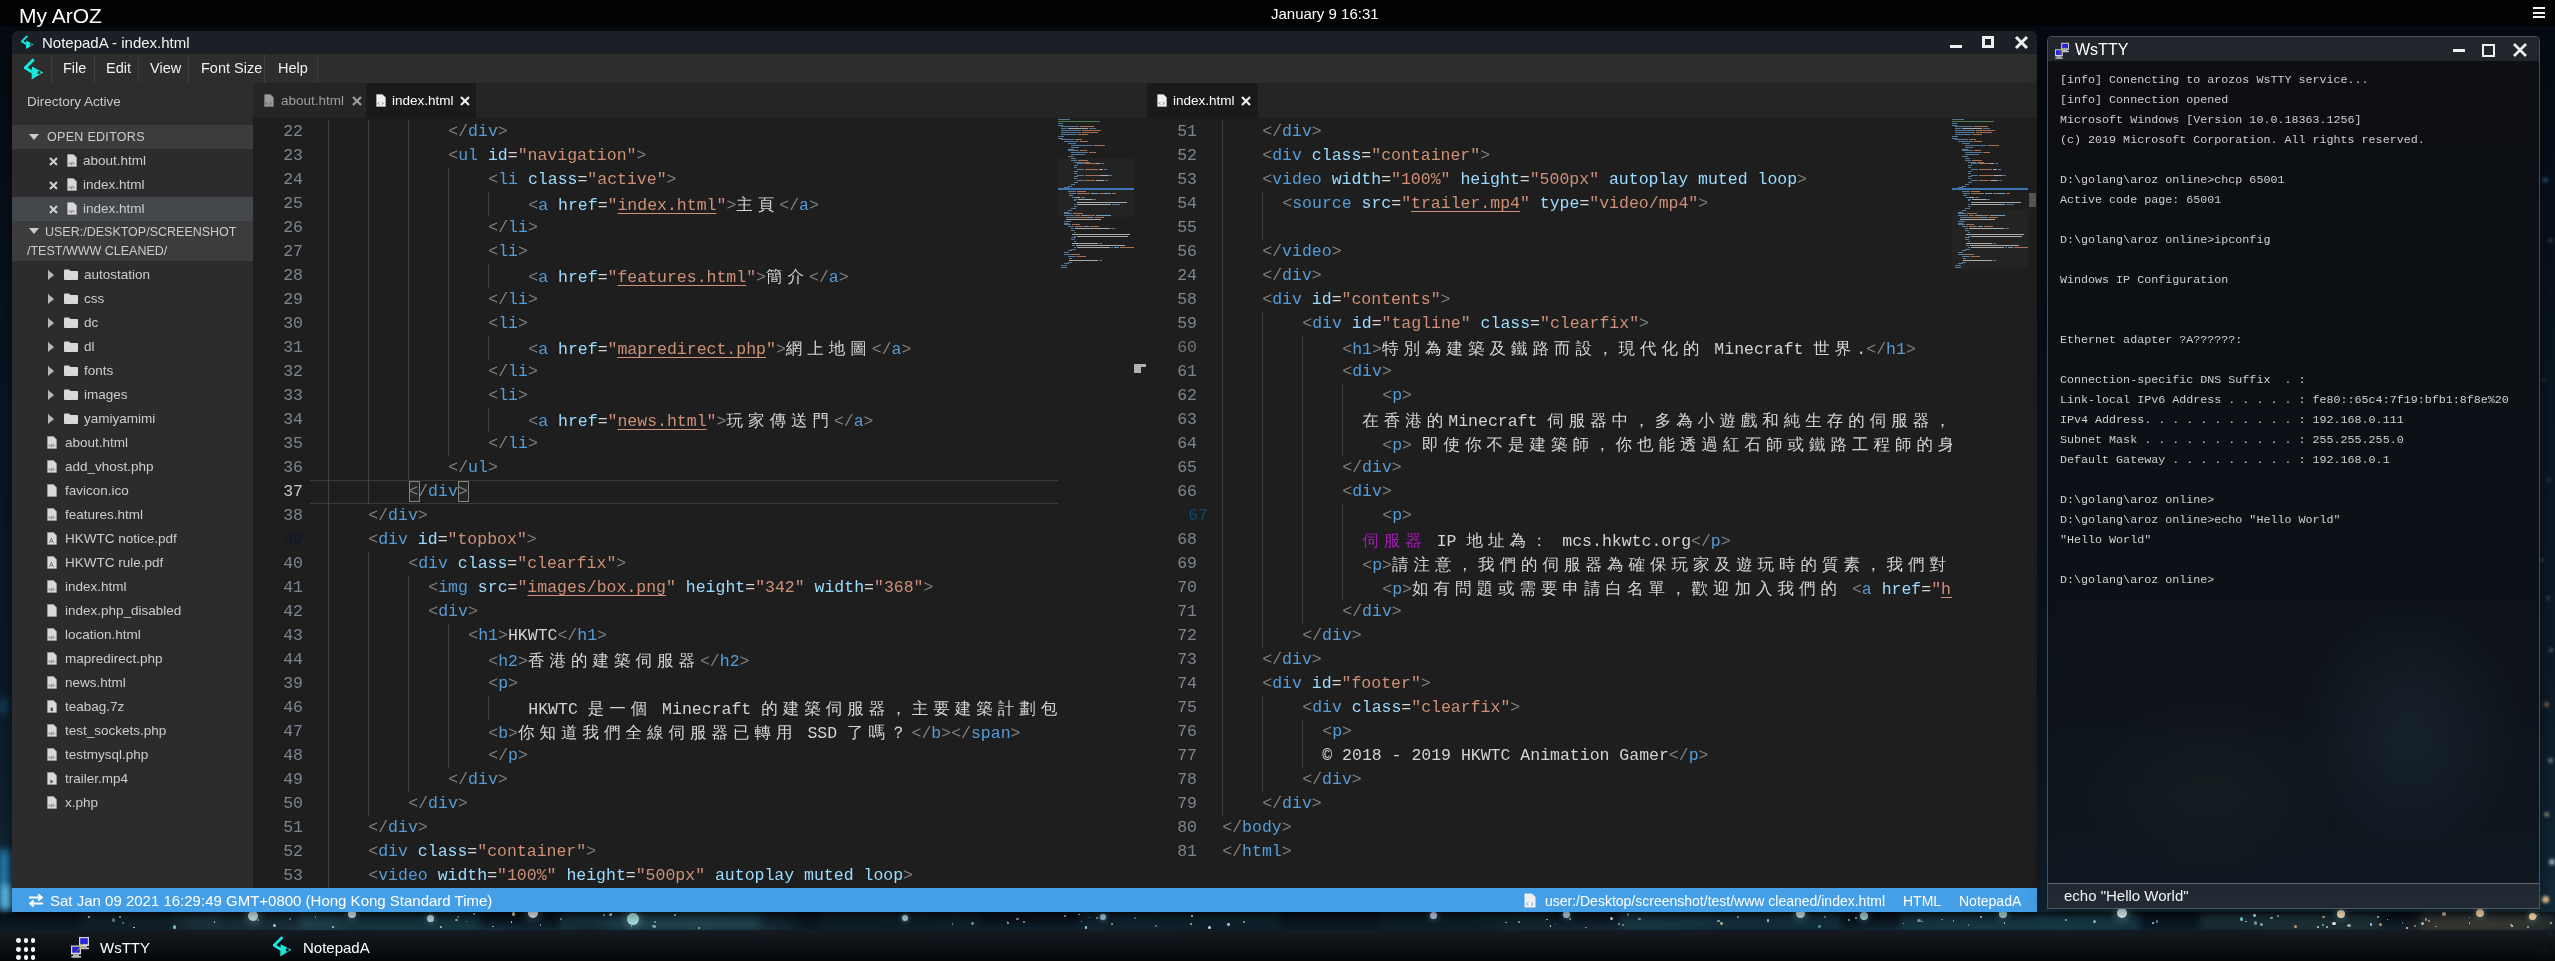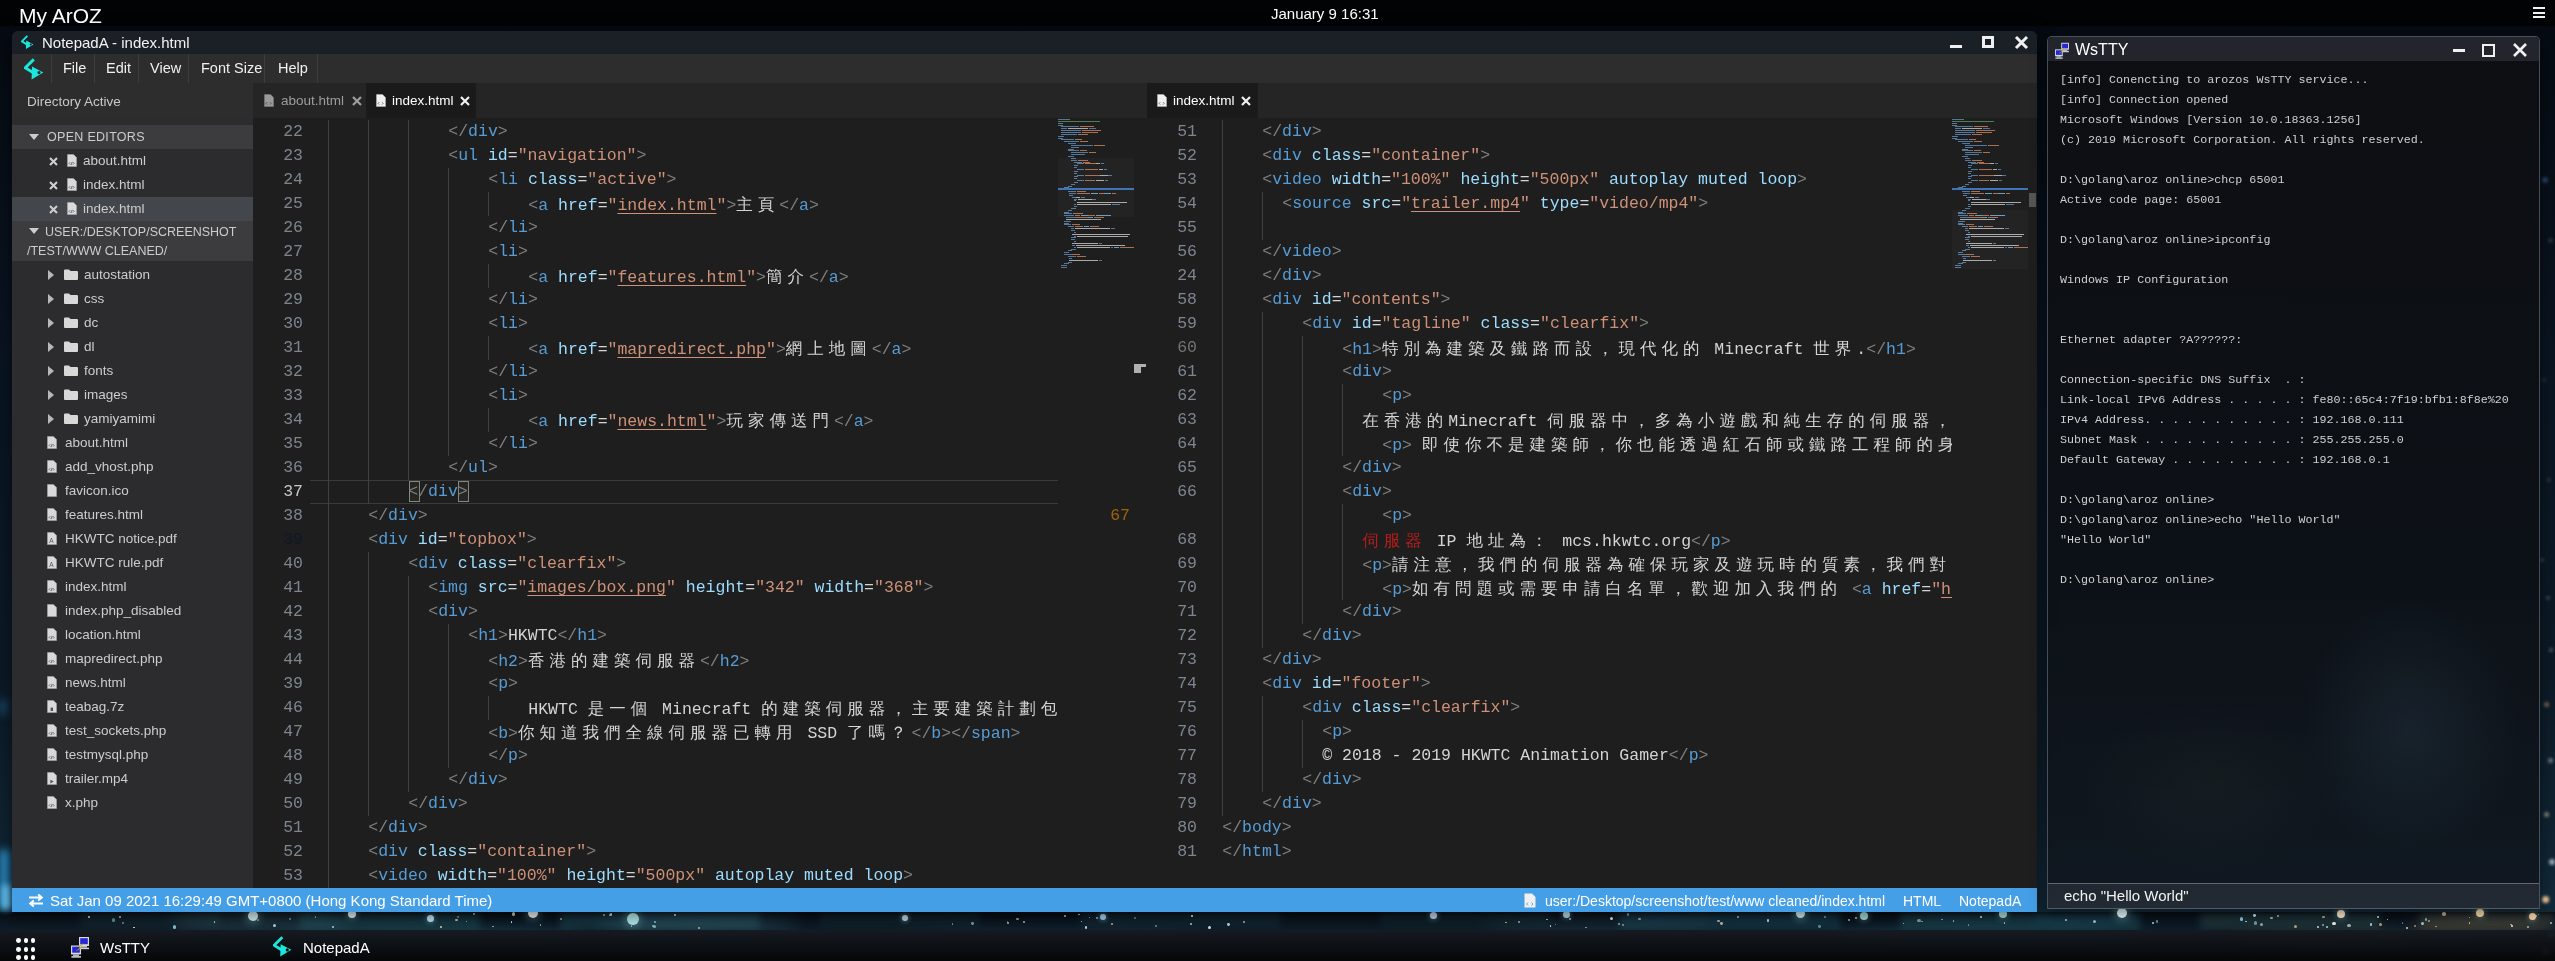--- a/index.html
+++ b/index.html
@@ -460,21 +460,21 @@
 <div class="gn" style="left:1137px;top:264px;color:#7d8590">24</div>
 <div class="gn" style="left:1137px;top:288px;color:#7d8590">58</div>
 <div class="gn" style="left:1137px;top:312px;color:#7d8590">59</div>
 <div class="gn" style="left:1137px;top:336px;color:#737373">60</div>
 <div class="gn" style="left:1137px;top:360px;color:#7d8590">61</div>
 <div class="gn" style="left:1137px;top:384px;color:#7d8590">62</div>
 <div class="gn" style="left:1137px;top:408px;color:#7d8590">63</div>
 <div class="gn" style="left:1137px;top:432px;color:#7d8590">64</div>
 <div class="gn" style="left:1137px;top:456px;color:#7d8590">65</div>
 <div class="gn" style="left:1137px;top:480px;color:#7d8590">66</div>
-<div class="gn" style="left:1070px;top:504px;color:#a16207">67</div>
+<div class="gn" style="left:1148px;top:504px;color:#0c4a6e">67</div>
 <div class="gn" style="left:1137px;top:528px;color:#7d8590">68</div>
 <div class="gn" style="left:1137px;top:552px;color:#7d8590">69</div>
 <div class="gn" style="left:1137px;top:576px;color:#7d8590">70</div>
 <div class="gn" style="left:1137px;top:600px;color:#7d8590">71</div>
 <div class="gn" style="left:1137px;top:624px;color:#7d8590">72</div>
 <div class="gn" style="left:1137px;top:648px;color:#7d8590">73</div>
 <div class="gn" style="left:1137px;top:672px;color:#7d8590">74</div>
 <div class="gn" style="left:1137px;top:696px;color:#7d8590">75</div>
 <div class="gn" style="left:1137px;top:720px;color:#7d8590">76</div>
 <div class="gn" style="left:1137px;top:744px;color:#7d8590">77</div>
@@ -526,21 +526,21 @@
 <div class="cl" style="left:57.3px;top:168px"><span style="color:#808080">&lt;</span><span style="color:#569cd6">div</span><span style="color:#d4d4d4"> </span><span style="color:#9cdcfe">id</span><span style="color:#d4d4d4">=</span><span style="color:#ce9178">"</span><span style="color:#ce9178">contents</span><span style="color:#ce9178">"</span><span style="color:#808080">&gt;</span></div>
 <div class="cl" style="left:97.3px;top:192px"><span style="color:#808080">&lt;</span><span style="color:#569cd6">div</span><span style="color:#d4d4d4"> </span><span style="color:#9cdcfe">id</span><span style="color:#d4d4d4">=</span><span style="color:#ce9178">"</span><span style="color:#ce9178">tagline</span><span style="color:#ce9178">"</span><span style="color:#d4d4d4"> </span><span style="color:#9cdcfe">class</span><span style="color:#d4d4d4">=</span><span style="color:#ce9178">"</span><span style="color:#ce9178">clearfix</span><span style="color:#ce9178">"</span><span style="color:#808080">&gt;</span></div>
 <div class="cl" style="left:137.3px;top:216px"><span style="color:#808080">&lt;</span><span style="color:#569cd6">h1</span><span style="color:#808080">&gt;</span><span class="cjk" style="color:#d4d4d4">特別為建築及鐵路而設，現代化的</span><span style="color:#d4d4d4"> Minecraft </span><span class="cjk" style="color:#d4d4d4">世界</span><span style="color:#d4d4d4">.</span><span style="color:#808080">&lt;/</span><span style="color:#569cd6">h1</span><span style="color:#808080">&gt;</span></div>
 <div class="cl" style="left:137.3px;top:240px"><span style="color:#808080">&lt;</span><span style="color:#569cd6">div</span><span style="color:#808080">&gt;</span></div>
 <div class="cl" style="left:177.3px;top:264px"><span style="color:#808080">&lt;</span><span style="color:#569cd6">p</span><span style="color:#808080">&gt;</span></div>
 <div class="cl" style="left:157.3px;top:288px"><span class="cjk" style="color:#d4d4d4">在香港的</span><span style="color:#d4d4d4">Minecraft </span><span class="cjk" style="color:#d4d4d4">伺服器中，多為小遊戲和純生存的伺服器，較少擁有大型建築</span></div>
 <div class="cl" style="left:177.3px;top:312px"><span style="color:#808080">&lt;</span><span style="color:#569cd6">p</span><span style="color:#808080">&gt;</span><span style="color:#d4d4d4"> </span><span class="cjk" style="color:#d4d4d4">即使你不是建築師，你也能透過紅石師或鐵路工程師的身份加入我們的行</span></div>
 <div class="cl" style="left:137.3px;top:336px"><span style="color:#808080">&lt;/</span><span style="color:#569cd6">div</span><span style="color:#808080">&gt;</span></div>
 <div class="cl" style="left:137.3px;top:360px"><span style="color:#808080">&lt;</span><span style="color:#569cd6">div</span><span style="color:#808080">&gt;</span></div>
 <div class="cl" style="left:177.3px;top:384px"><span style="color:#808080">&lt;</span><span style="color:#569cd6">p</span><span style="color:#808080">&gt;</span></div>
-<div class="cl" style="left:157.3px;top:408px"><span class="cjk" style="color:#b91c1c">伺服器</span><span style="color:#d4d4d4"> IP </span><span class="cjk" style="color:#d4d4d4">地址為：</span><span style="color:#d4d4d4"> mcs.hkwtc.org</span><span style="color:#808080">&lt;/</span><span style="color:#569cd6">p</span><span style="color:#808080">&gt;</span></div>
+<div class="cl" style="left:157.3px;top:408px"><span class="cjk" style="color:#a21caf">伺服器</span><span style="color:#d4d4d4"> IP </span><span class="cjk" style="color:#d4d4d4">地址為：</span><span style="color:#d4d4d4"> mcs.hkwtc.org</span><span style="color:#808080">&lt;/</span><span style="color:#569cd6">p</span><span style="color:#808080">&gt;</span></div>
 <div class="cl" style="left:157.3px;top:432px"><span style="color:#808080">&lt;</span><span style="color:#569cd6">p</span><span style="color:#808080">&gt;</span><span class="cjk" style="color:#d4d4d4">請注意，我們的伺服器為確保玩家及遊玩時的質素，我們對的服務開啟了</span></div>
 <div class="cl" style="left:177.3px;top:456px"><span style="color:#808080">&lt;</span><span style="color:#569cd6">p</span><span style="color:#808080">&gt;</span><span class="cjk" style="color:#d4d4d4">如有問題或需要申請白名單，歡迎加入我們的</span><span style="color:#d4d4d4"> </span><span style="color:#808080">&lt;</span><span style="color:#569cd6">a</span><span style="color:#d4d4d4"> </span><span style="color:#9cdcfe">href</span><span style="color:#d4d4d4">=</span><span style="color:#ce9178">"</span><span class="lnk" style="color:#ce9178">https://fo</span></div>
 <div class="cl" style="left:137.3px;top:480px"><span style="color:#808080">&lt;/</span><span style="color:#569cd6">div</span><span style="color:#808080">&gt;</span></div>
 <div class="cl" style="left:97.3px;top:504px"><span style="color:#808080">&lt;/</span><span style="color:#569cd6">div</span><span style="color:#808080">&gt;</span></div>
 <div class="cl" style="left:57.3px;top:528px"><span style="color:#808080">&lt;/</span><span style="color:#569cd6">div</span><span style="color:#808080">&gt;</span></div>
 <div class="cl" style="left:57.3px;top:552px"><span style="color:#808080">&lt;</span><span style="color:#569cd6">div</span><span style="color:#d4d4d4"> </span><span style="color:#9cdcfe">id</span><span style="color:#d4d4d4">=</span><span style="color:#ce9178">"</span><span style="color:#ce9178">footer</span><span style="color:#ce9178">"</span><span style="color:#808080">&gt;</span></div>
 <div class="cl" style="left:97.3px;top:576px"><span style="color:#808080">&lt;</span><span style="color:#569cd6">div</span><span style="color:#d4d4d4"> </span><span style="color:#9cdcfe">class</span><span style="color:#d4d4d4">=</span><span style="color:#ce9178">"</span><span style="color:#ce9178">clearfix</span><span style="color:#ce9178">"</span><span style="color:#808080">&gt;</span></div>
 <div class="cl" style="left:117.3px;top:600px"><span style="color:#808080">&lt;</span><span style="color:#569cd6">p</span><span style="color:#808080">&gt;</span></div>
 <div class="cl" style="left:117.3px;top:624px"><span style="color:#d4d4d4">© 2018 - 2019 HKWTC Animation Gamer</span><span style="color:#808080">&lt;/</span><span style="color:#569cd6">p</span><span style="color:#808080">&gt;</span></div>
 <div class="cl" style="left:97.3px;top:648px"><span style="color:#808080">&lt;/</span><span style="color:#569cd6">div</span><span style="color:#808080">&gt;</span></div>

